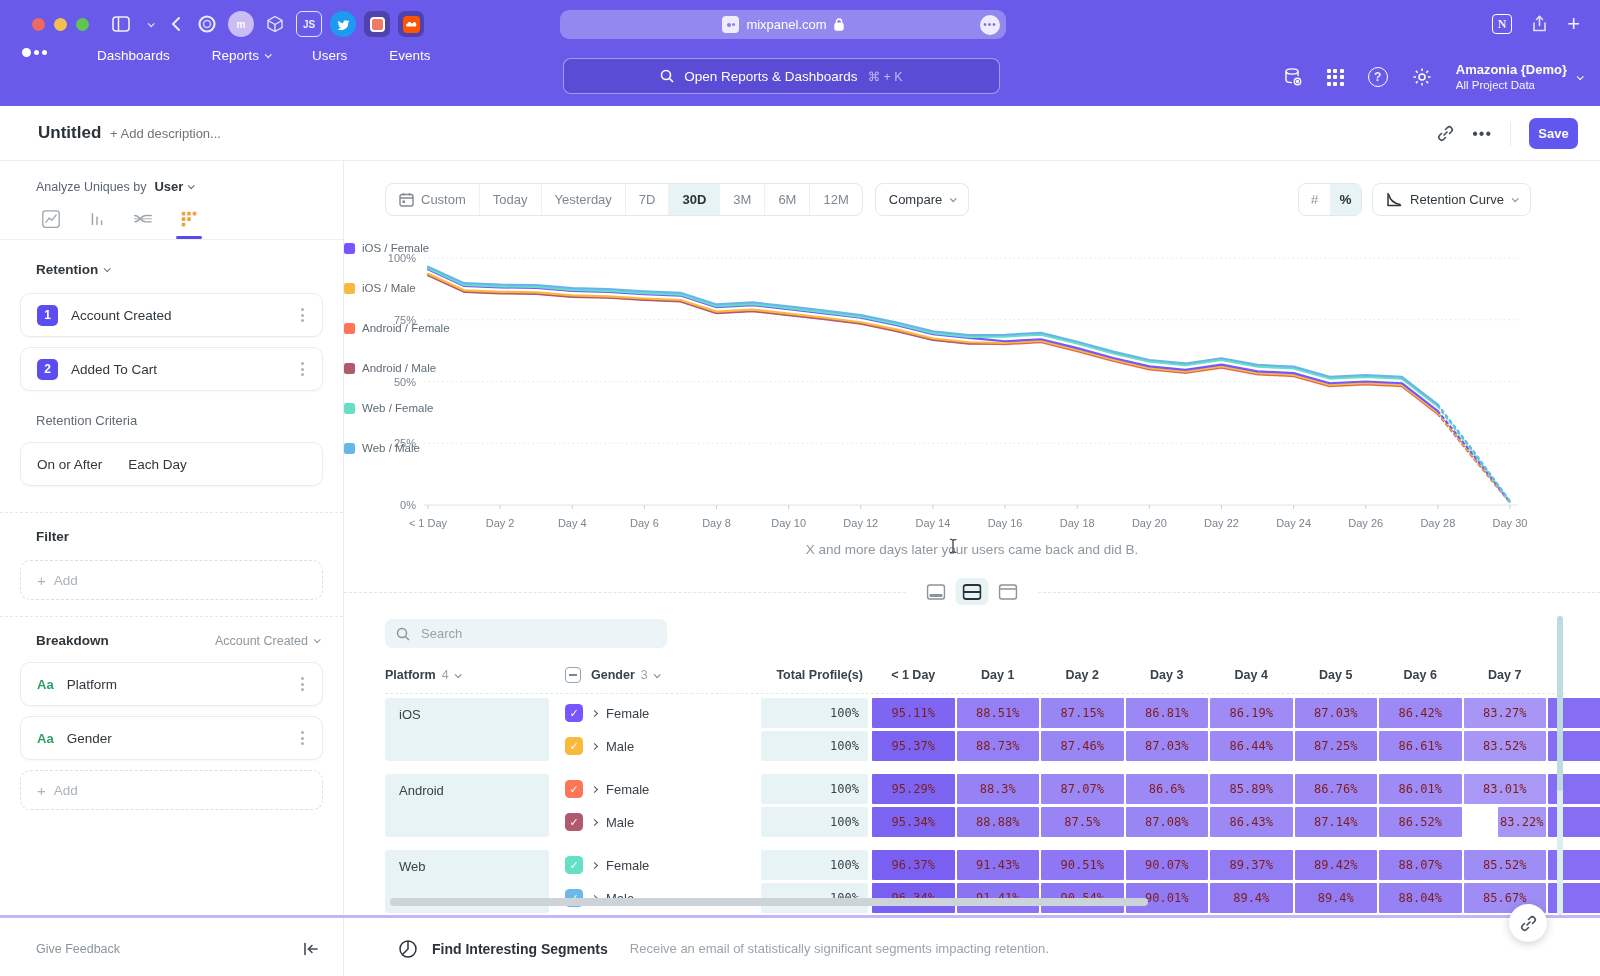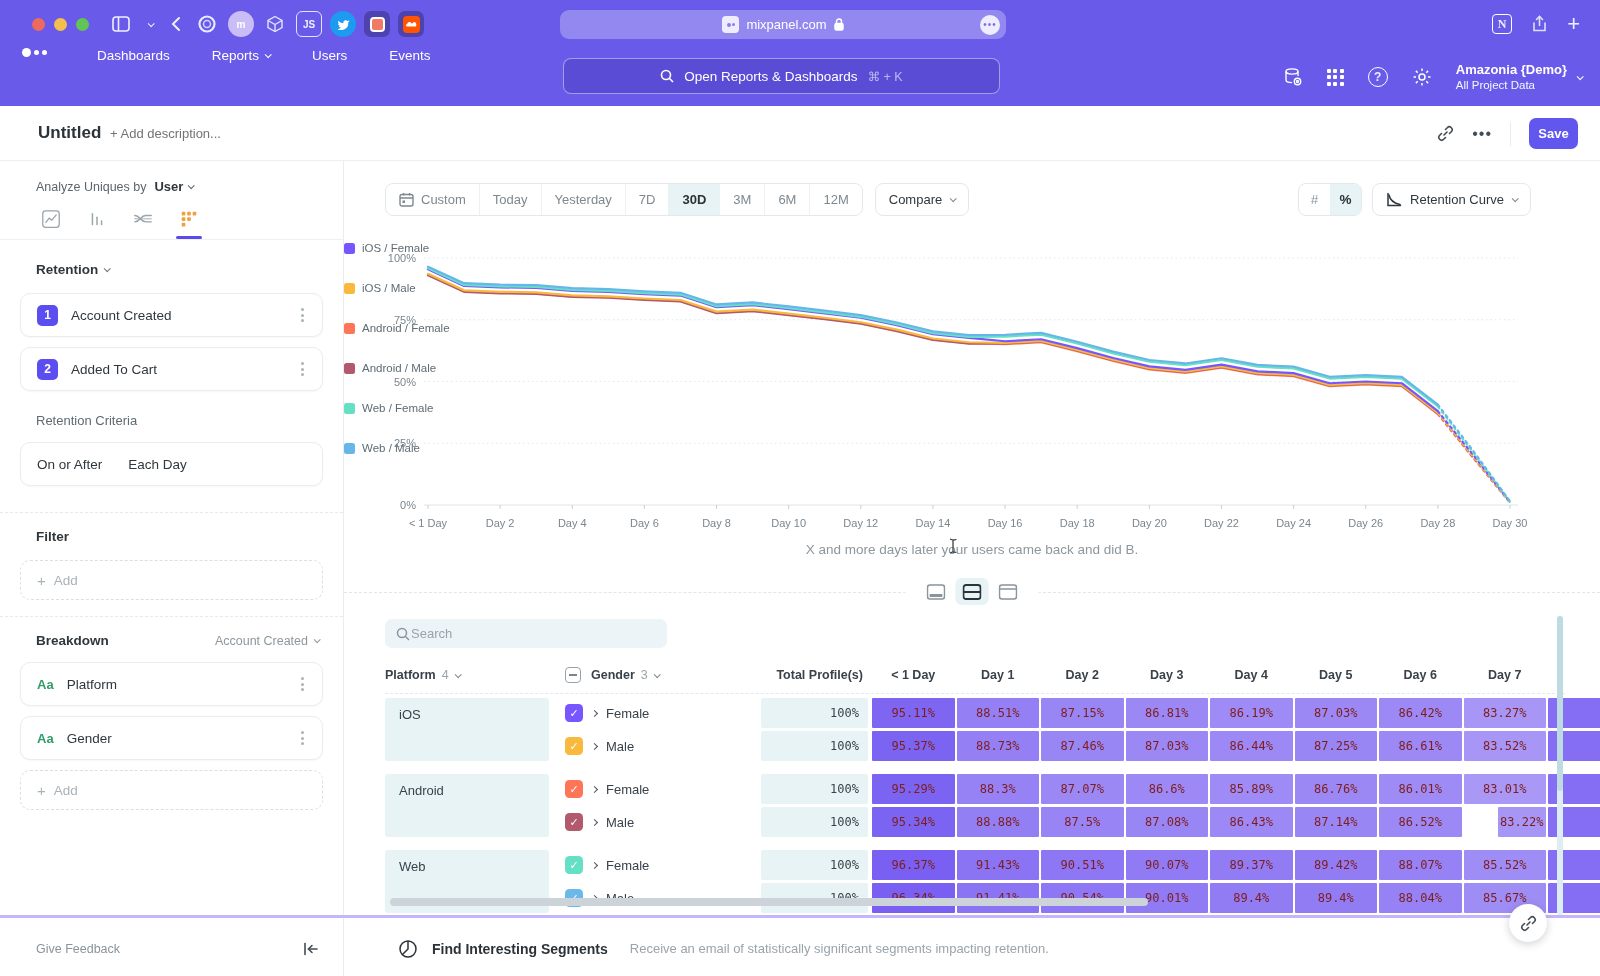--- a/index.html
+++ b/index.html
@@ -94,21 +94,21 @@
   #caption { position:absolute; left:0; top:381px; width:100%; text-align:center; font-size:13.5px; color:#8d979e; }
   #cursor { position:absolute; left:604px; top:377px; }
 
   #panel-divider { position:absolute; left:0; top:431px; width:100%; border-top:1px dashed #dde8ec; }
   #layout-switch { position:absolute; left:50%; transform:translateX(-50%); top:417px; background:#fff; padding:0 14px;
     display:flex; gap:3px; }
   .lay-btn { width:33px; height:27px; border-radius:6px; display:flex; align-items:center; justify-content:center; color:#8a949b; cursor:pointer; }
   .lay-btn.active { background:#e8f3f6; color:#2b3238; }
 
   #table-search { position:absolute; left:41px; top:458px; width:282px; height:29px; background:#ecf4f7; border-radius:7px;
-    display:flex; align-items:center; gap:1px; padding:0 11px; color:#98a4ab; font-size:13px; }
+    display:flex; align-items:center; gap:11px; padding:0 11px; color:#98a4ab; font-size:13px; }
 
   #table-head { position:absolute; left:41px; top:500px; display:grid;
     grid-template-columns:180px 196px 110px repeat(9,84.5px); align-items:center; height:28px;
     font-size:12.5px; color:#39424a; }
   #table-head .ph { display:flex; align-items:center; gap:6px; font-weight:700; }
   #table-head .cnt { color:#9aa4ab; font-weight:400; }
   #table-head .day-h { text-align:center; font-weight:700; color:#39424a; }
   #table-head .tot-h { text-align:right; padding-right:8px; font-weight:700; }
   .ind-box { width:16px; height:16px; border:1.5px solid #97a3ab; border-radius:4px; display:inline-flex; align-items:center; justify-content:center; }
   .ind-box i { width:8px; height:2px; background:#7b858d; display:block; }

